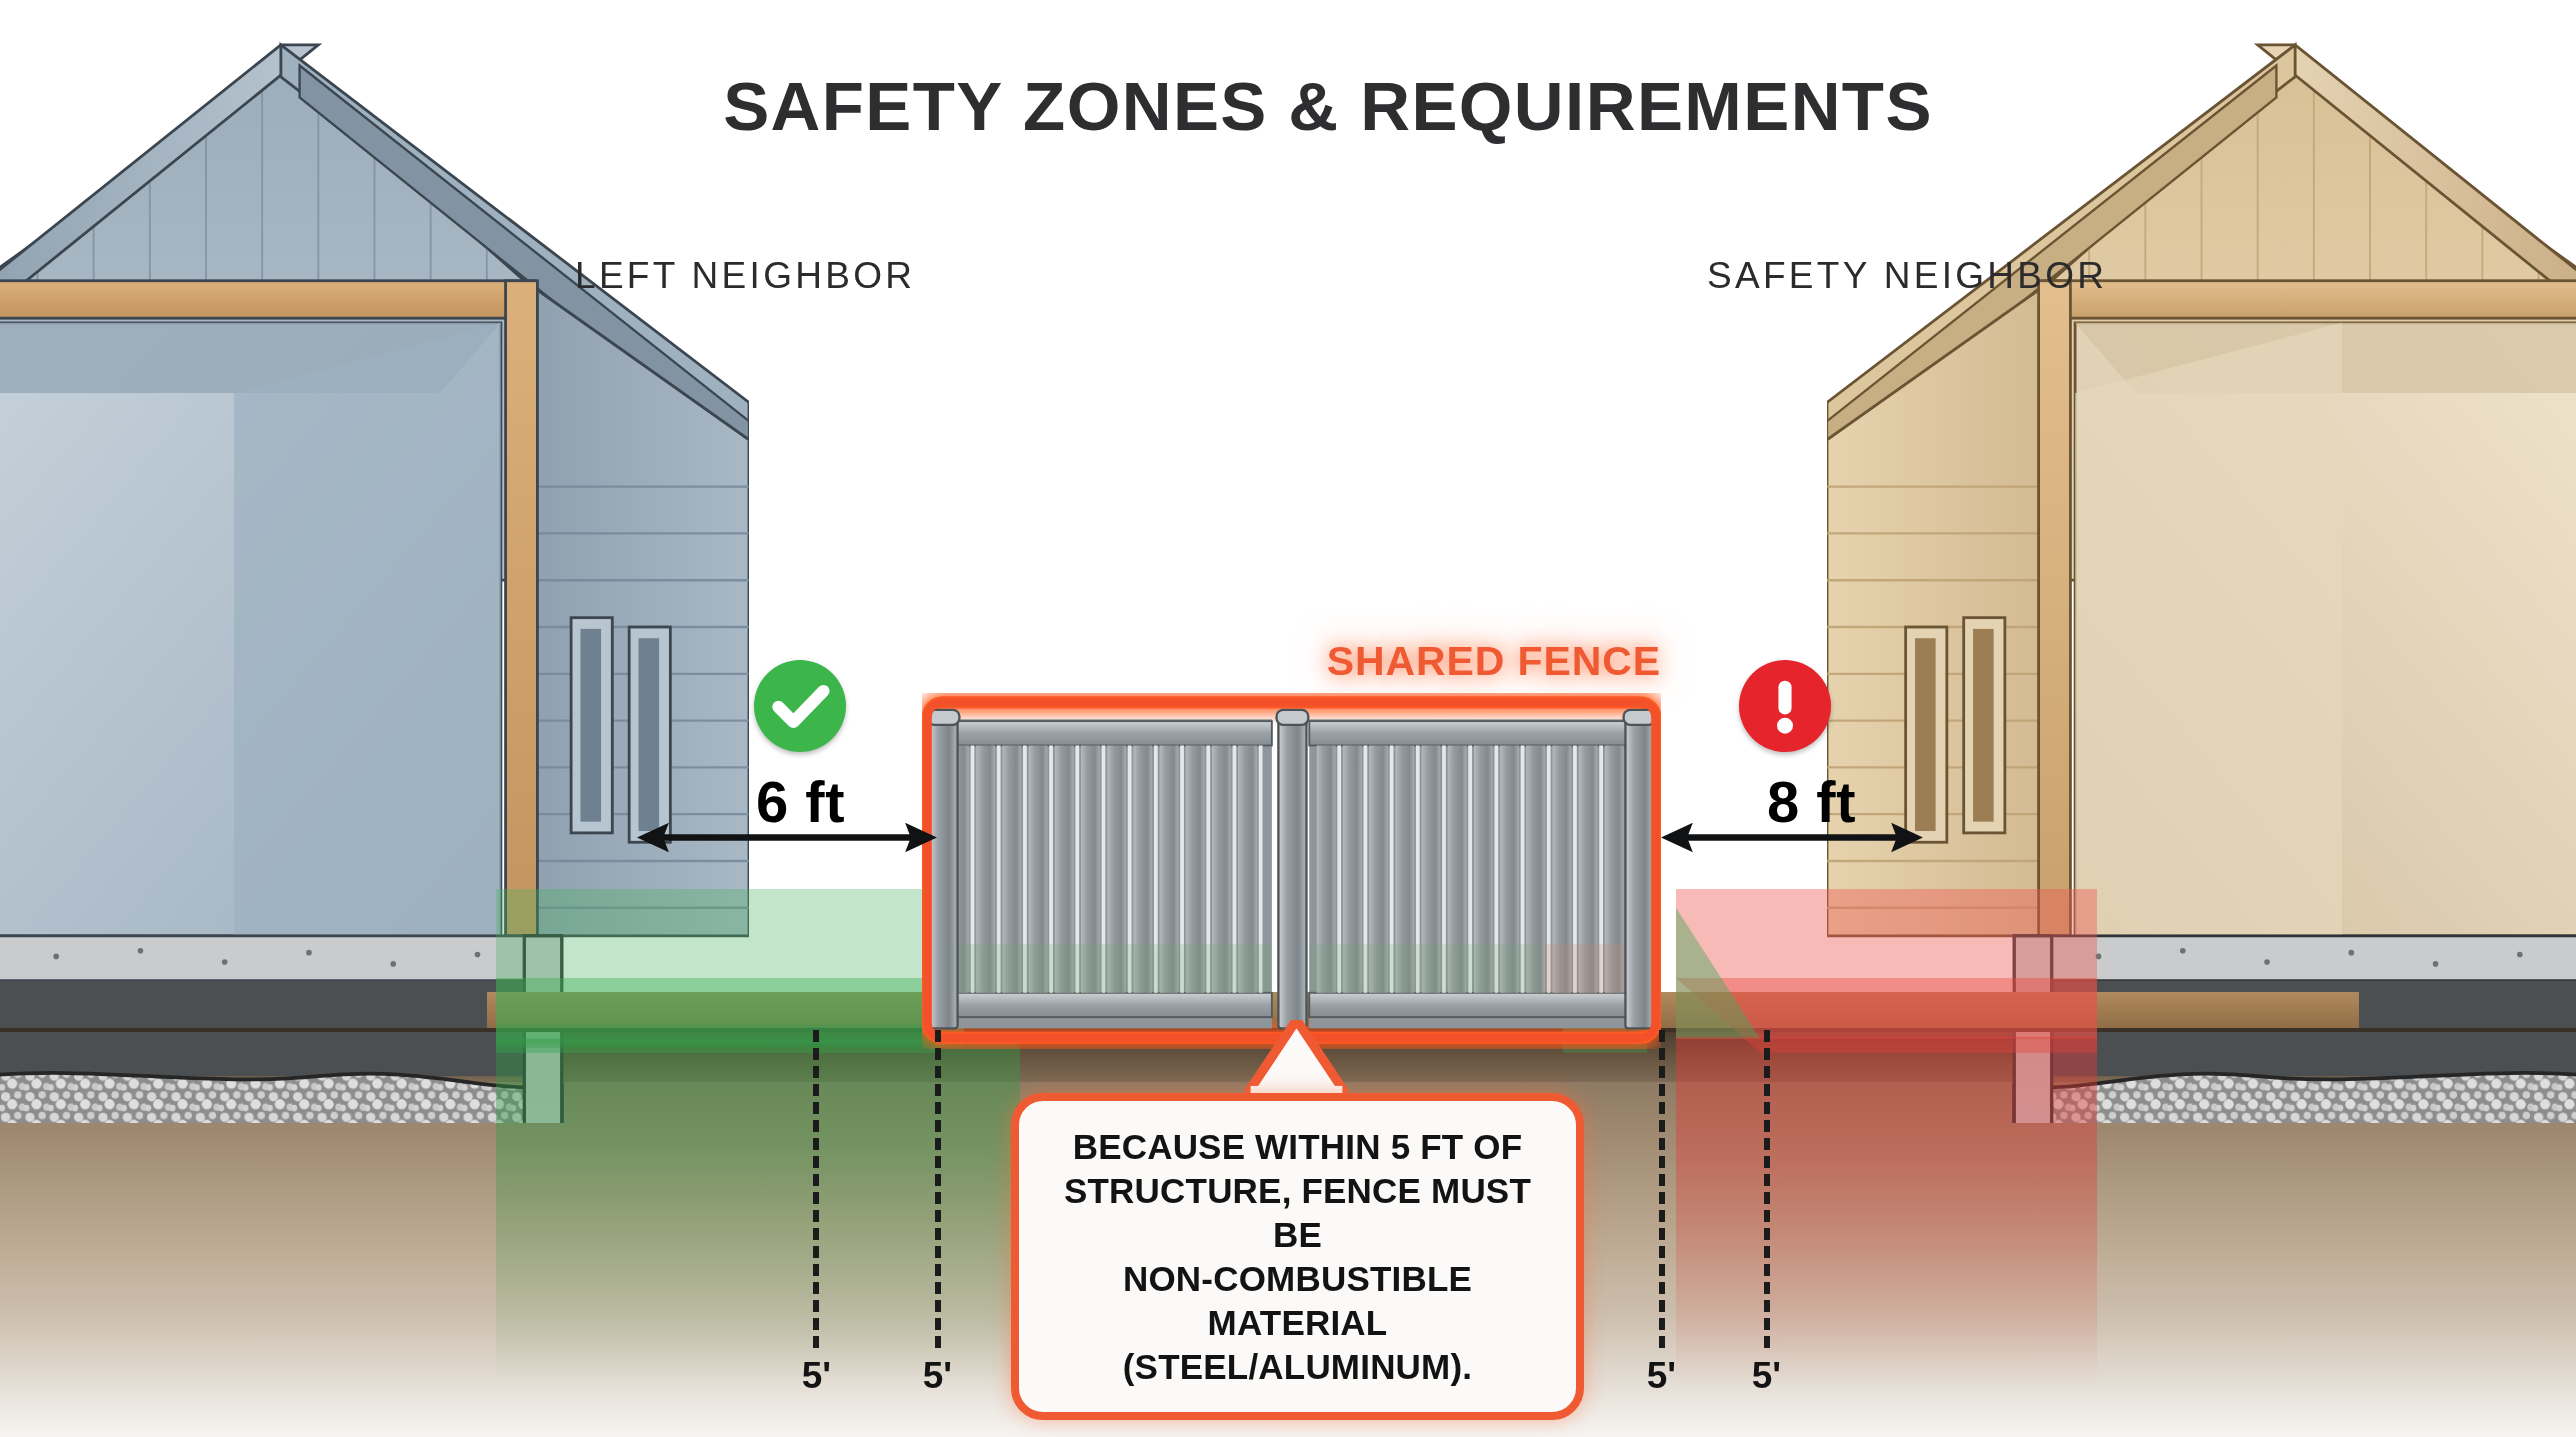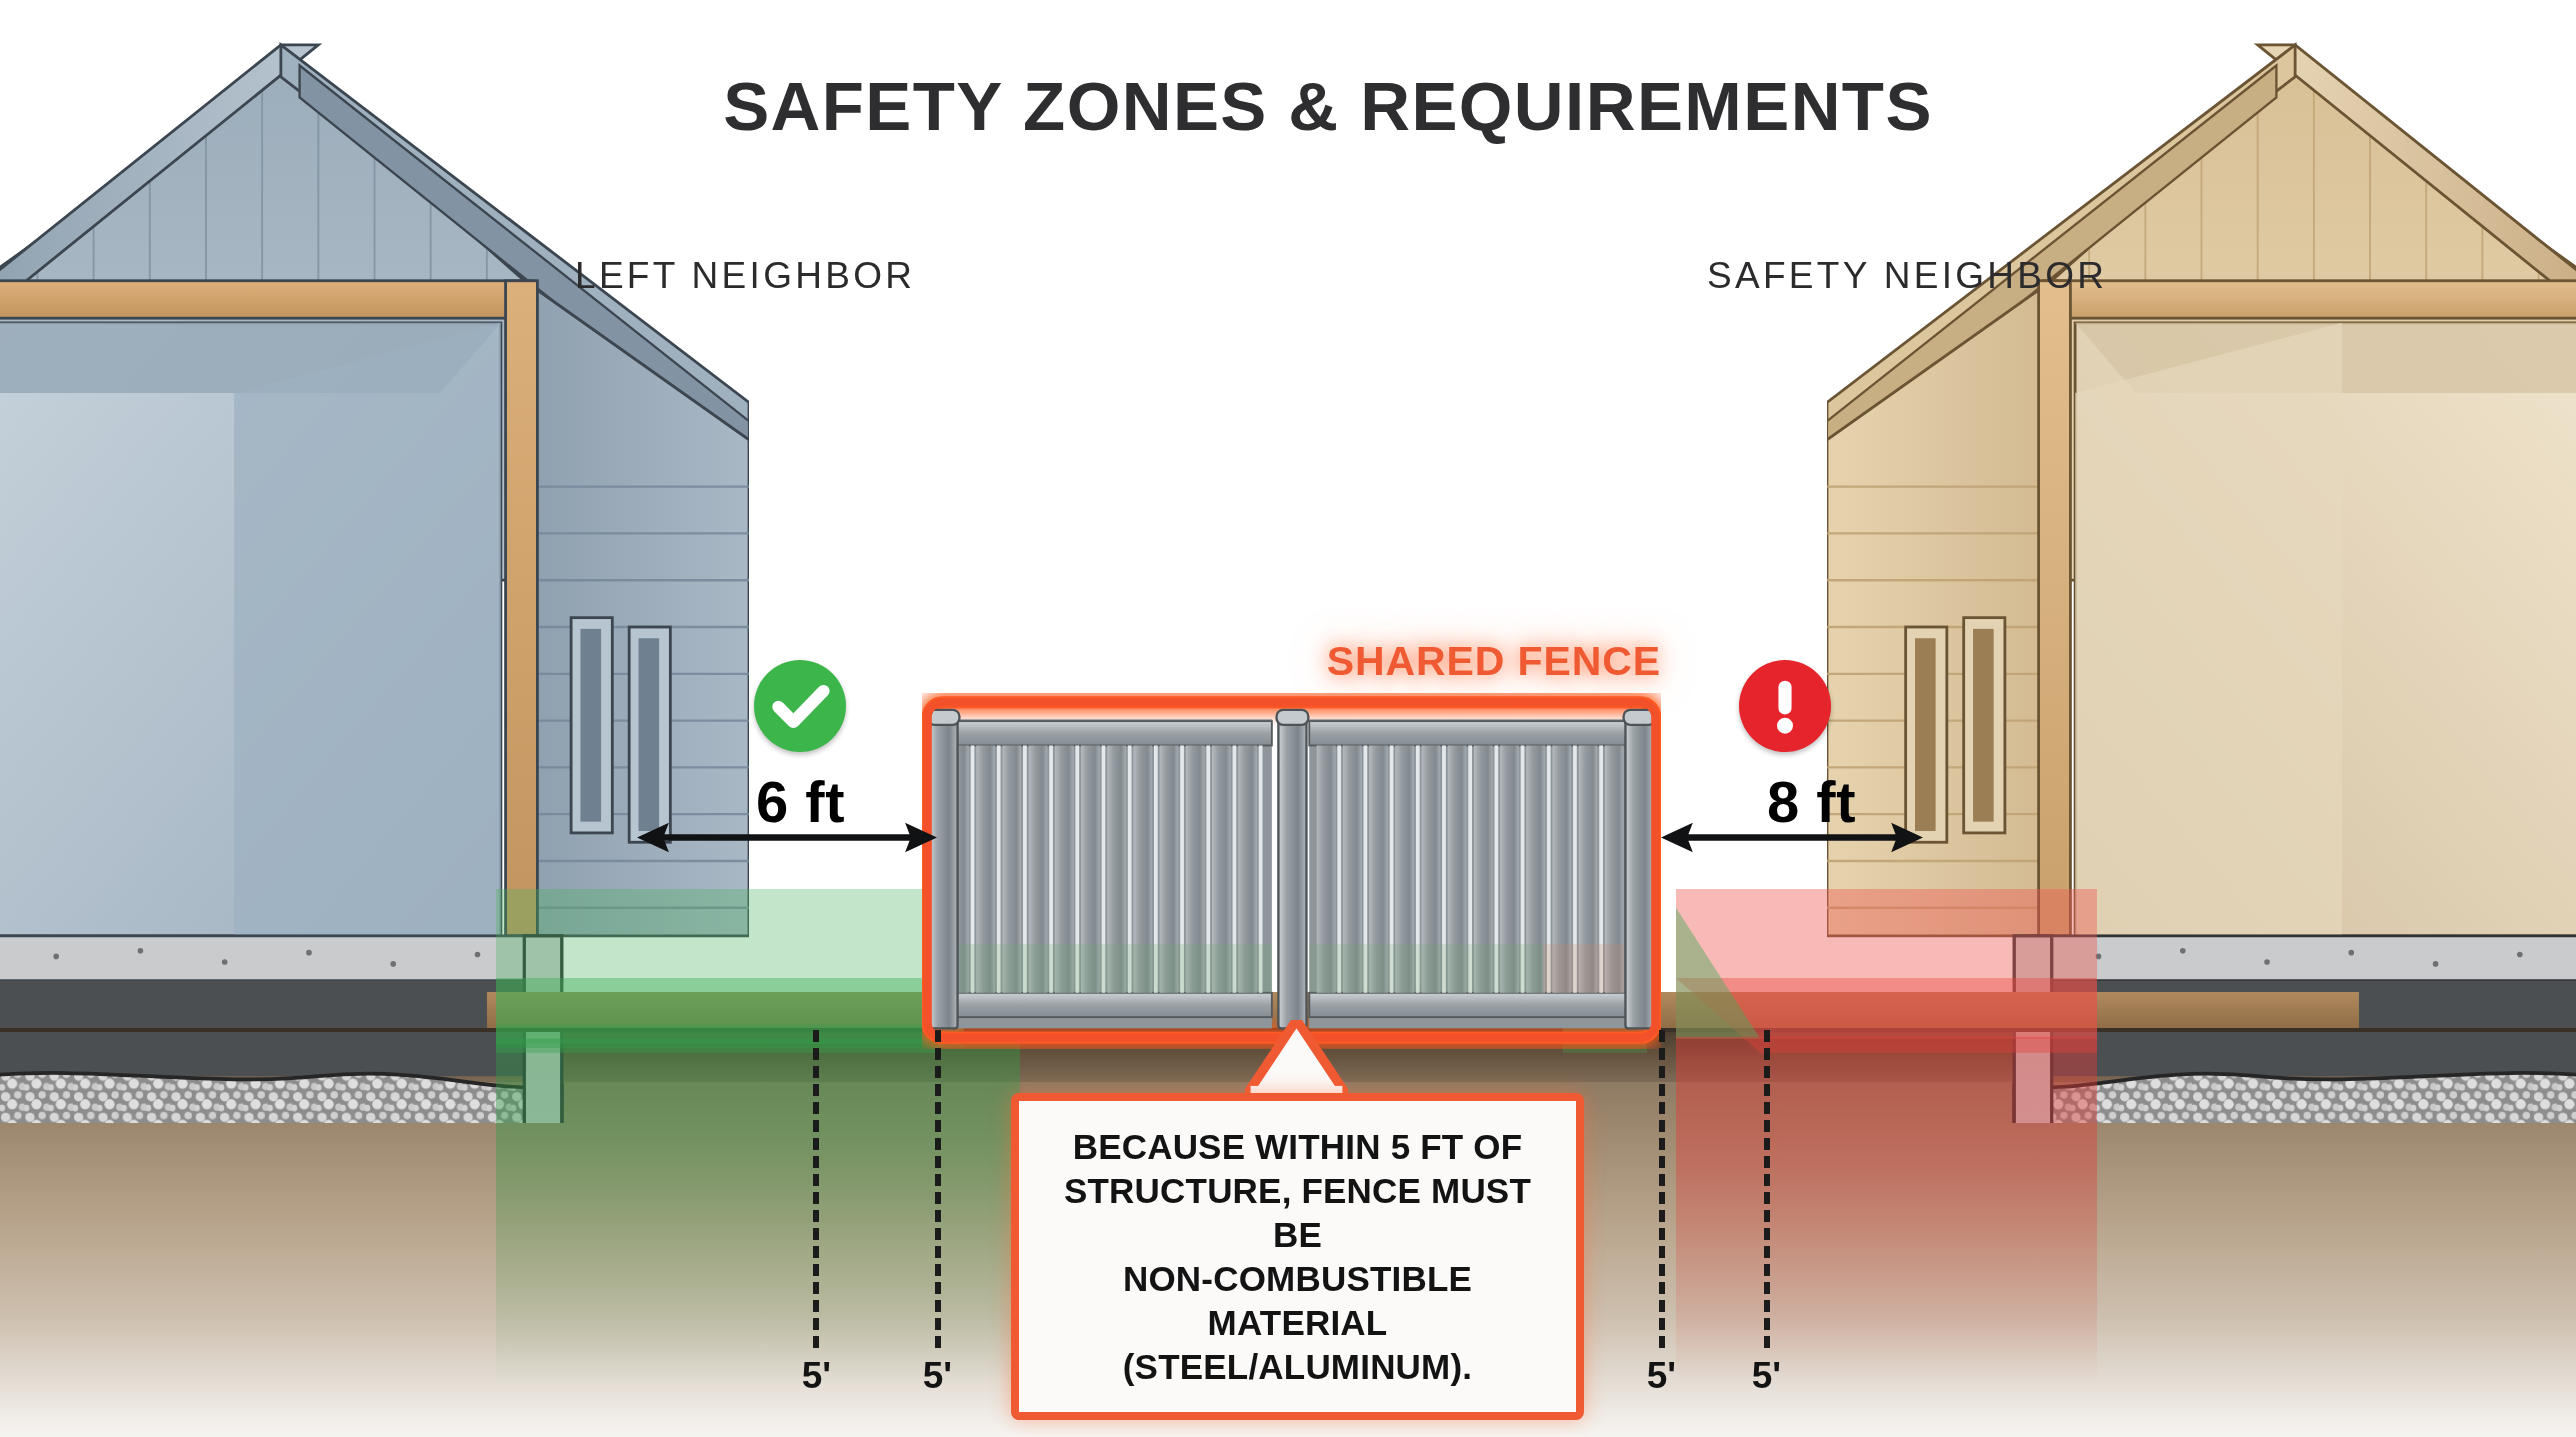--- a/index.html
+++ b/index.html
@@ -114,21 +114,21 @@
     position:absolute;left:1105px;top:1355px;width:384px;text-align:center;
     font-size:37px;font-weight:bold;color:#131314;letter-spacing:0.9px;
   }
   #property-line-tick{
     position:absolute;left:1295px;top:1301px;width:3.7px;height:39px;background:#131314;
   }
 
   
   #callout{
     position:absolute;left:1011px;top:1093px;width:573px;
-    background:#fbfaf8;border:8.4px solid #ef5a33;border-radius:8px;
+    background:#fbfaf8;border:8.4px solid #ef5a33;border-radius:32px;
     box-shadow:0 0 20.6px rgba(255,110,60,.45);
     padding:24px 19px 22.5px 19px;box-sizing:border-box;
   }
   #callout-text{
     font-size:35px;line-height:1.26;font-weight:bold;color:#131314;
     text-align:center;letter-spacing:0.2px;white-space:pre-line;
   }
   #callout-tail{
     position:absolute;left:1245px;top:1020px;width:103px;height:81px;
   }

